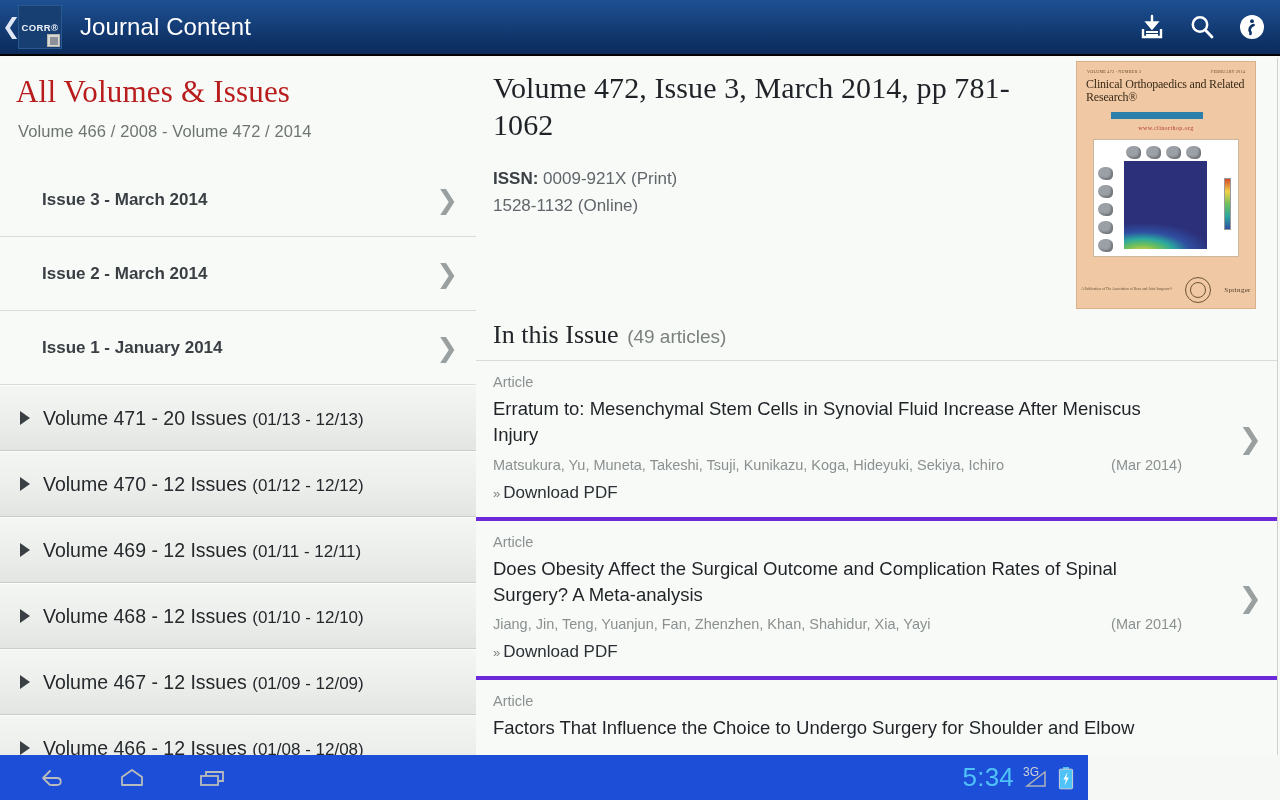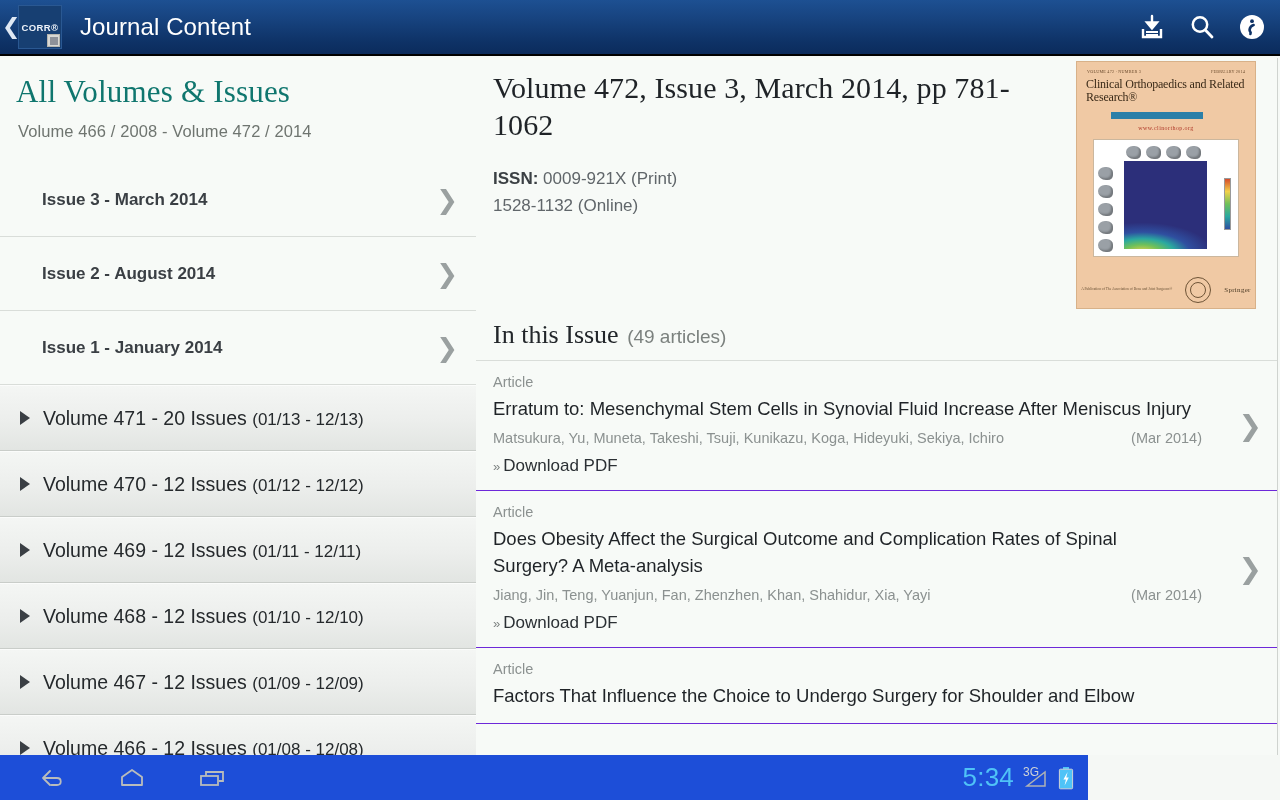--- a/index.html
+++ b/index.html
@@ -75,21 +75,21 @@
   .content {
     position: absolute; left: 476px; top: 0;
     width: 802px; height: 697px;
     background: #f7faf7;
     overflow: hidden;
   }
 
   
   .sb-title {
     font-family: "Liberation Serif", serif;
-    font-size: 31px; color: #0f766e;
+    font-size: 31px; color: #b91c1c;
     padding: 16px 0 0 16px;
     letter-spacing: .2px;
   }
   .sb-sub {
     font-size: 16.5px; color: #6f7570;
     padding: 12px 0 0 18px;
     letter-spacing: .1px;
   }
   .issue-list { margin-top: 22px; }
   .issue-row {
@@ -219,22 +219,22 @@
   }
   .inthis .t {
     font-family: "Liberation Serif", serif;
     font-size: 26px; color: #22262a;
   }
   .inthis .c { font-size: 19px; color: #7b817e; margin-left: 4px; }
 
   
   .art-row {
     position: relative;
-    padding: 13px 72px 14px 17px;
-    border-bottom: 1px solid #6d28d9;
+    padding: 13px 92px 14px 17px;
+    border-bottom: 4px solid #6d28d9;
     background: #f7faf7;
   }
   .art-kind { font-size: 14.5px; color: #8b9190; margin-bottom: 6px; }
   .art-title {
     font-size: 18.5px; color: #1f2327; line-height: 1.42;
     max-width: 700px;
   }
   .art-authors {
     margin-top: 8px;
     font-size: 14.5px; color: #8b9190;
@@ -309,21 +309,21 @@
   <div class="sidebar">
     <div class="sb-title">All Volumes &amp; Issues</div>
     <div class="sb-sub">Volume 466 / 2008 - Volume 472 / 2014</div>
 
     <div class="issue-list">
       <div class="issue-row">
         <span class="issue-label">Issue 3 - March 2014</span>
         <span class="chev">❯</span>
       </div>
       <div class="issue-row">
-        <span class="issue-label">Issue 2 - August 2014</span>
+        <span class="issue-label">Issue 2 - March 2014</span>
         <span class="chev">❯</span>
       </div>
       <div class="issue-row">
         <span class="issue-label">Issue 1 - January 2014</span>
         <span class="chev">❯</span>
       </div>
     </div>
 
     <div class="volume-list">
       <div class="vol-row">

